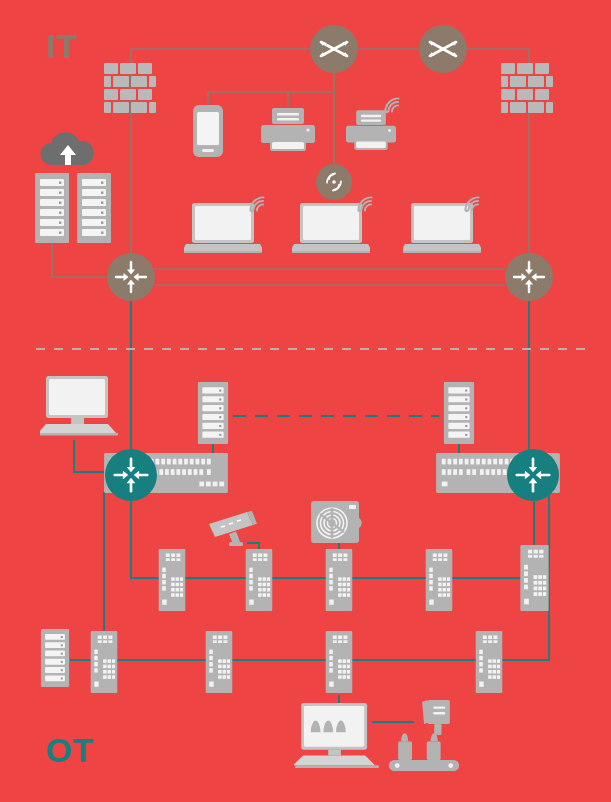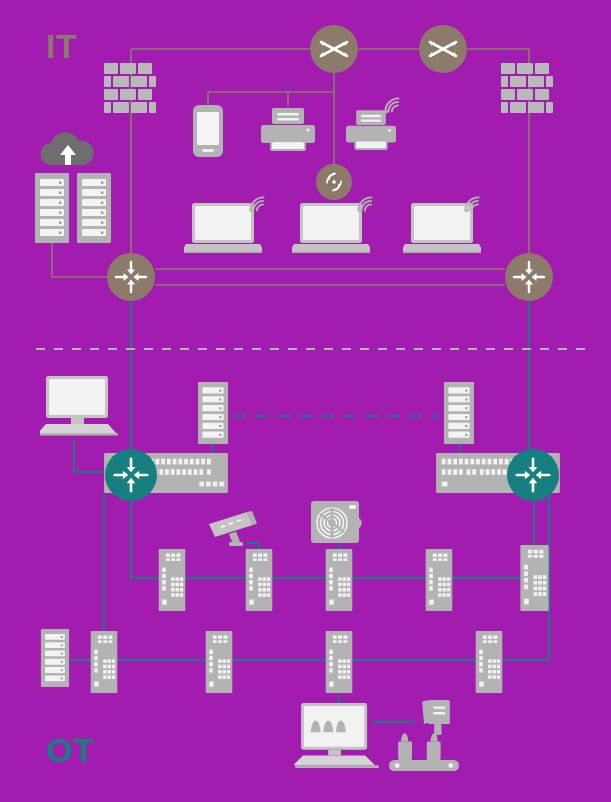--- a/index.html
+++ b/index.html
@@ -7,21 +7,21 @@
     padding: 0;
     background: #ffffff;
   }
   body {
     font-family: "Liberation Sans", sans-serif;
   }
   #diagram-root {
     position: relative;
     width: 611px;
     height: 802px;
-    background: #a21caf;
+    background: #ef4444;
     overflow: hidden;
   }
   #diagram-svg {
     display: block;
     width: 611px;
     height: 802px;
   }
   .zone-label {
     font-family: "Liberation Sans", sans-serif;
     font-weight: bold;

